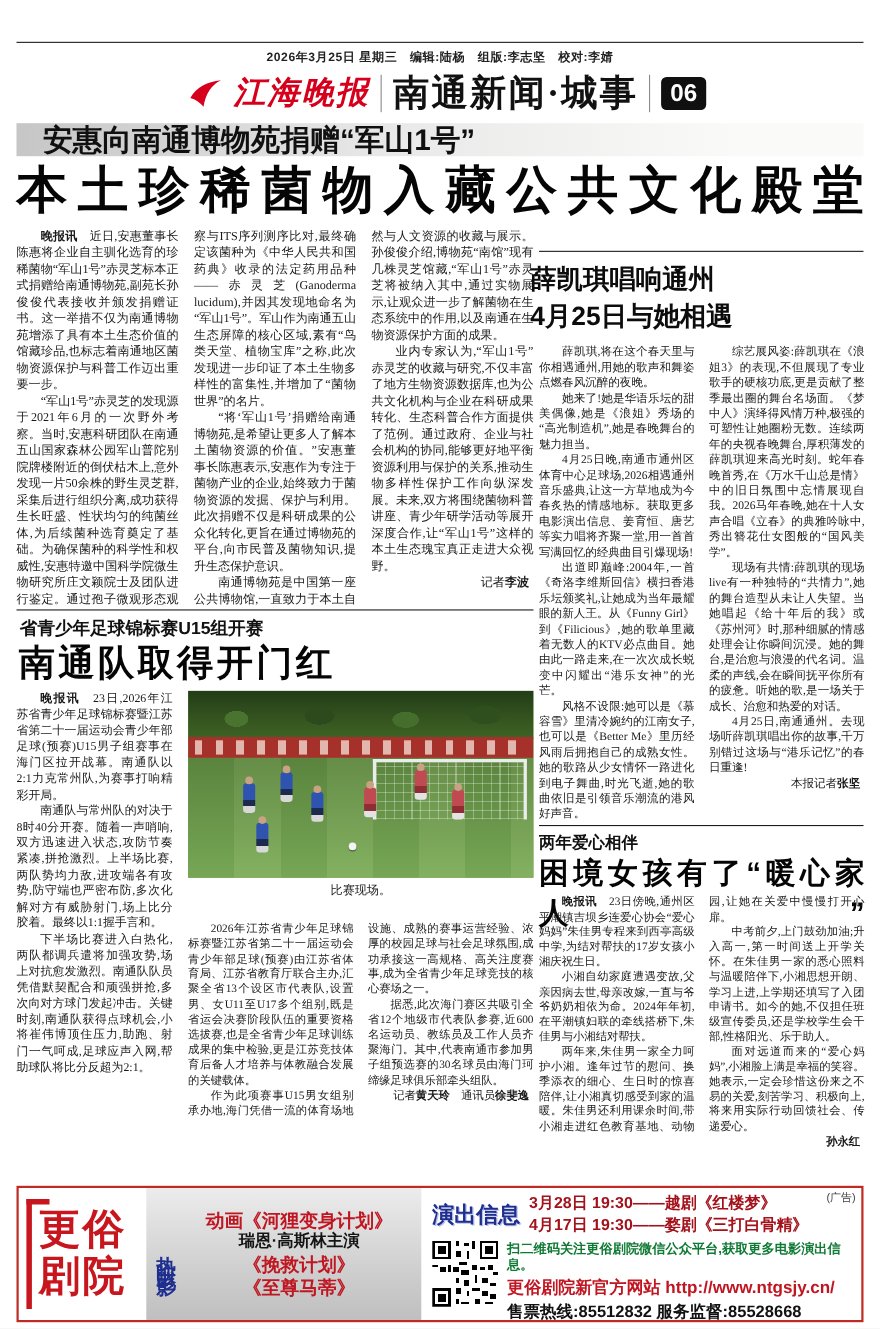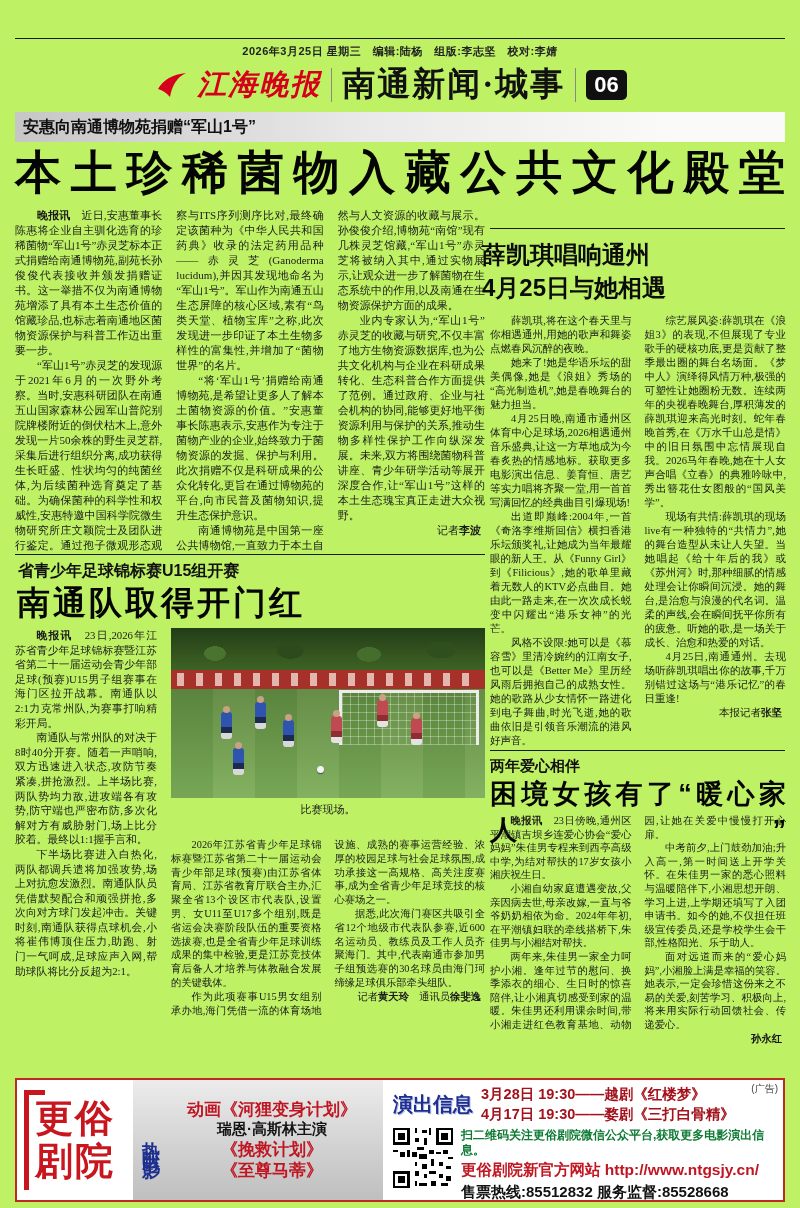--- a/index.html
+++ b/index.html
@@ -1,31 +1,31 @@
 <!DOCTYPE html>
 <html lang="zh"><head>
 <meta charset="utf-8">
 <style>
   html,body{margin:0;padding:0;background:#e9e9e9;}
-  .page{position:relative;width:800px;height:1208px;margin:0 auto;background:#bef264;
+  .page{position:relative;width:800px;height:1208px;margin:0 auto;background:#ffffff;
         font-family:"Liberation Serif","DejaVu Serif",serif;color:#191919;overflow:hidden;}
   .abs{position:absolute;}
   .rule{height:0;border-top:1.5px solid #1c1c1c;}
   .sans{font-family:"Liberation Sans","DejaVu Sans",sans-serif;}
   
   .dateline{width:770px;text-align:center;font-size:11px;font-weight:700;color:#222;letter-spacing:.5px;}
   .masthead{width:770px;display:flex;align-items:center;justify-content:center;gap:10px;}
   .logo-text{color:#d6001c;font-size:29px;font-weight:900;font-style:italic;letter-spacing:2px;}
   .vline{width:1px;height:34px;background:#8a8a8a;}
   .section-title{font-size:33px;font-weight:900;letter-spacing:2px;color:#111;}
   .page-badge{background:#101010;color:#fff;font-size:22px;font-weight:800;padding:2px 8px;border-radius:5px;}
   
-  .kicker-band{width:770px;height:30px;line-height:30px;padding-left:8px;box-sizing:border-box;
+  .kicker-band{width:770px;height:30px;line-height:30px;padding-left:24px;box-sizing:border-box;
      background:linear-gradient(90deg,#c6c6c6,#e9e9e9 45%,#fafaf8 85%);
-     font-size:16px;font-weight:800;color:#101010;}
+     font-size:27px;font-weight:800;color:#101010;}
   .big-headline{width:770px;font-size:46px;line-height:52px;font-weight:900;color:#050505;
      text-align:justify;text-align-last:justify;}
   .body-text p{margin:0;text-indent:2em;text-align:justify;}
   .body-text .byline{text-indent:0;text-align:right;padding-right:4px;}
   .cols3{column-count:3;column-gap:14px;}
   .cols2{column-count:2;column-gap:13px;}
   .lead-body{font-size:11px;line-height:15px;}
   .concert-body{font-size:10.5px;line-height:14px;}
   .fb-left{font-size:10.8px;line-height:14.6px;}
   .fb-bottom{font-size:10.3px;line-height:13.8px;}
@@ -83,21 +83,21 @@
   .hotline{color:#111;font-weight:900;font-size:15px;margin-top:2px;}
 </style>
 </head>
 <body>
 
 <div class="page">
 
   <div class="abs rule" style="left:15px;top:38px;width:770px;"></div>
   <div class="abs dateline sans" style="left:15px;top:44px;">2026年3月25日 星期三　编辑:陆杨　组版:李志坚　校对:李婧</div>
 
-  <div class="abs masthead" style="left:7px;top:62px;">
+  <div class="abs masthead" style="left:22px;top:62px;">
     <span style="display:inline-flex;">
       <svg width="30" height="26" viewBox="0 0 30 26">
           <path d="M1 17 Q9 3 29 1 Q16 7 13 25 Q8 19 1 17 Z" fill="#d6001c"></path>
         </svg>
     </span>
     <span class="logo-text">江海晚报</span>
     <span class="vline"></span>
     <span class="section-title">南通新闻·城事</span>
     <span class="vline"></span>
     <span class="page-badge sans">06</span>

